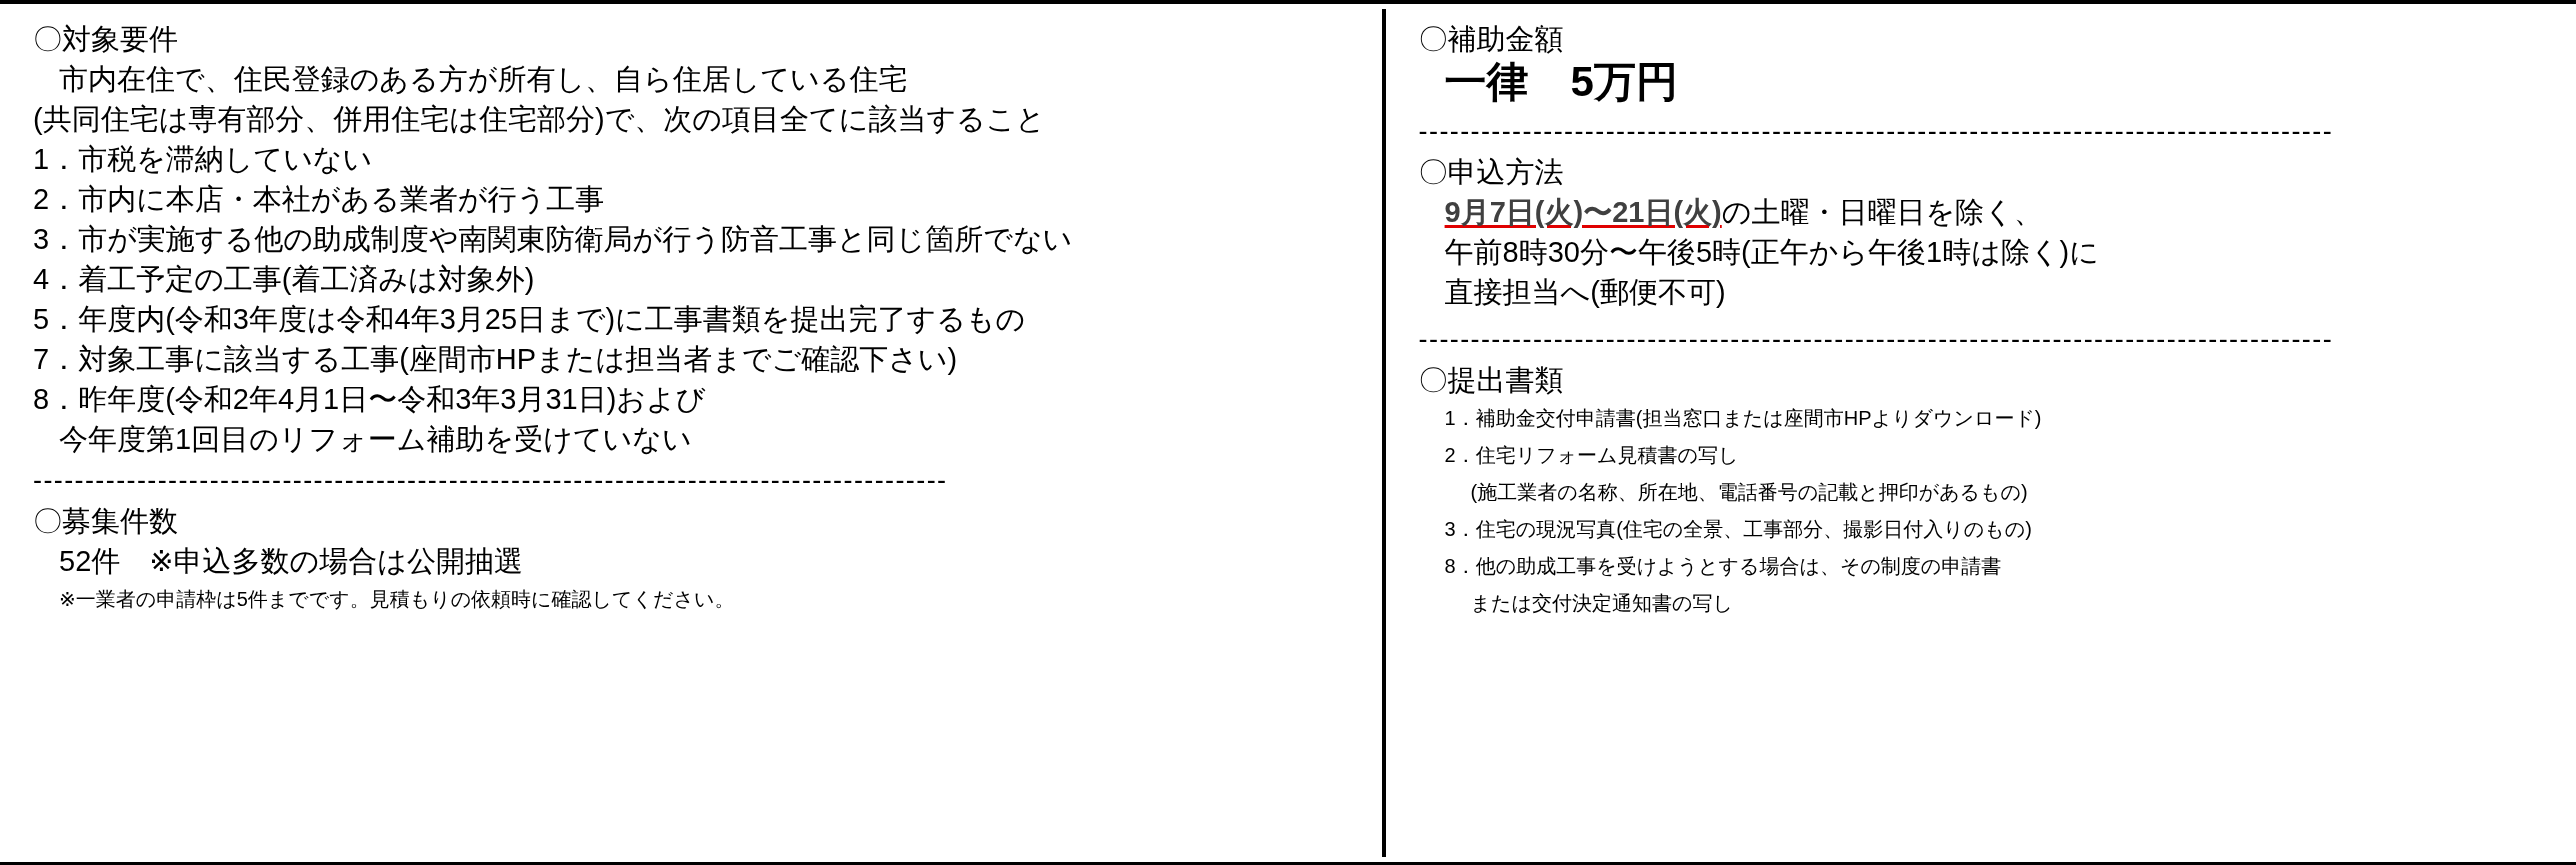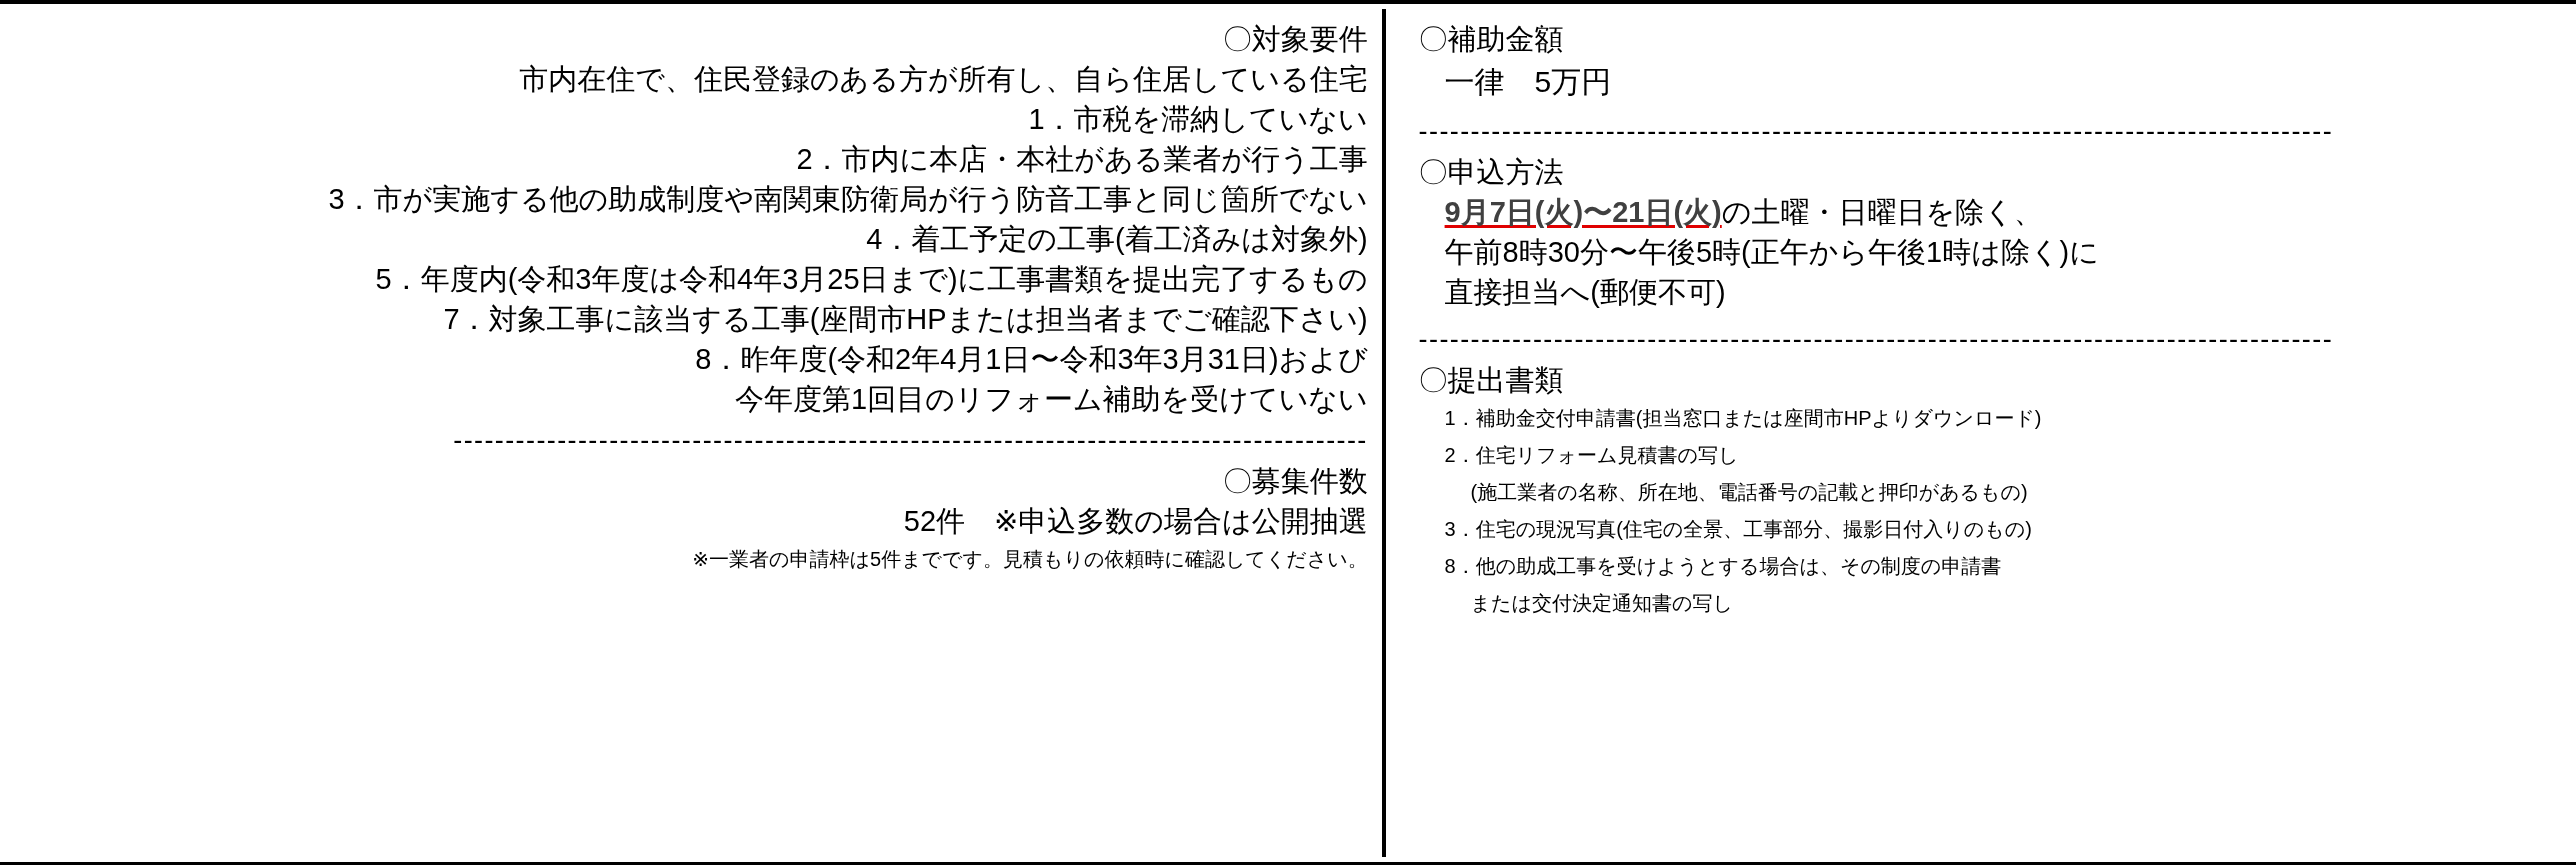--- a/index.html
+++ b/index.html
@@ -35,21 +35,20 @@
   .rule-bottom { bottom: 0; }
 
   .col {
     box-sizing: border-box;
     padding-top: 18.6px;
   }
   .col-left {
     width: 1382px;
     padding-left: 33px;
     padding-right: 14.3px;
-    text-align: right;
   }
   .divider {
     width: 3.6px;
     background: #000000;
     margin-top: 8.6px;
     margin-bottom: 8.6px;
     flex: 0 0 auto;
   }
   .col-right {
     flex: 1 1 auto;
@@ -63,22 +62,22 @@
     white-space: pre;
     letter-spacing: 0px;
   }
   .line.indent1 { padding-left: 26px; }
   .line.indent2 { padding-left: 52px; }
   .line.small {
     font-size: 20px;
     line-height: 37px;
   }
   .amount {
-    font-weight: normal;
-    font-size: 30px;
+    font-weight: bold;
+    font-size: 42px;
     padding-left: 26px;
     line-height: 46px;
     white-space: pre;
   }
   .dashrow {
     font-size: 27px;
     line-height: 42px;
     letter-spacing: 1.4px;
     white-space: pre;
     overflow: hidden;
@@ -97,20 +96,21 @@
 </head>
 <body>
 
 <div id="sheet">
   <div class="rule-top"></div>
   <div class="rule-bottom"></div>
 
   <div class="col col-left">
     <div class="line">〇対象要件</div>
     <div class="line indent1">市内在住で、住民登録のある方が所有し、自ら住居している住宅</div>
+    <div class="line">(共同住宅は専有部分、併用住宅は住宅部分)で、次の項目全てに該当すること</div>
     <div class="line">1．市税を滞納していない</div>
     <div class="line">2．市内に本店・本社がある業者が行う工事</div>
     <div class="line">3．市が実施する他の助成制度や南関東防衛局が行う防音工事と同じ箇所でない</div>
     <div class="line">4．着工予定の工事(着工済みは対象外)</div>
     <div class="line">5．年度内(令和3年度は令和4年3月25日まで)に工事書類を提出完了するもの</div>
     <div class="line">7．対象工事に該当する工事(座間市HPまたは担当者までご確認下さい)</div>
     <div class="line">8．昨年度(令和2年4月1日〜令和3年3月31日)および</div>
     <div class="line indent1">今年度第1回目のリフォーム補助を受けていない</div>
     <div class="dashrow">‑‑‑‑‑‑‑‑‑‑‑‑‑‑‑‑‑‑‑‑‑‑‑‑‑‑‑‑‑‑‑‑‑‑‑‑‑‑‑‑‑‑‑‑‑‑‑‑‑‑‑‑‑‑‑‑‑‑‑‑‑‑‑‑‑‑‑‑‑‑‑‑‑‑‑‑‑‑‑‑‑‑‑‑‑‑‑‑</div>
     <div class="line">〇募集件数</div>

